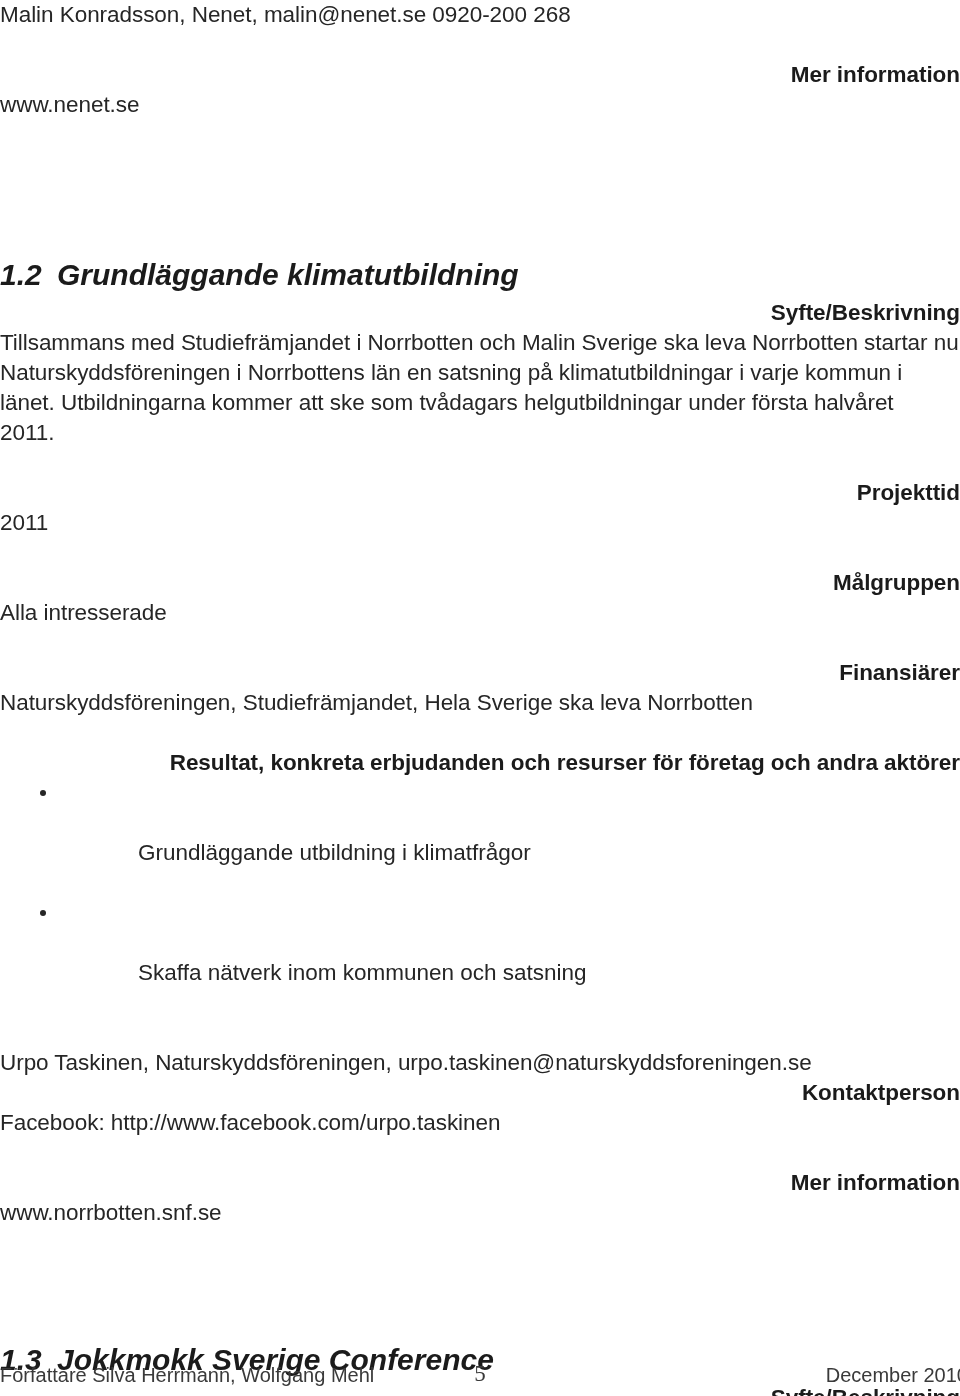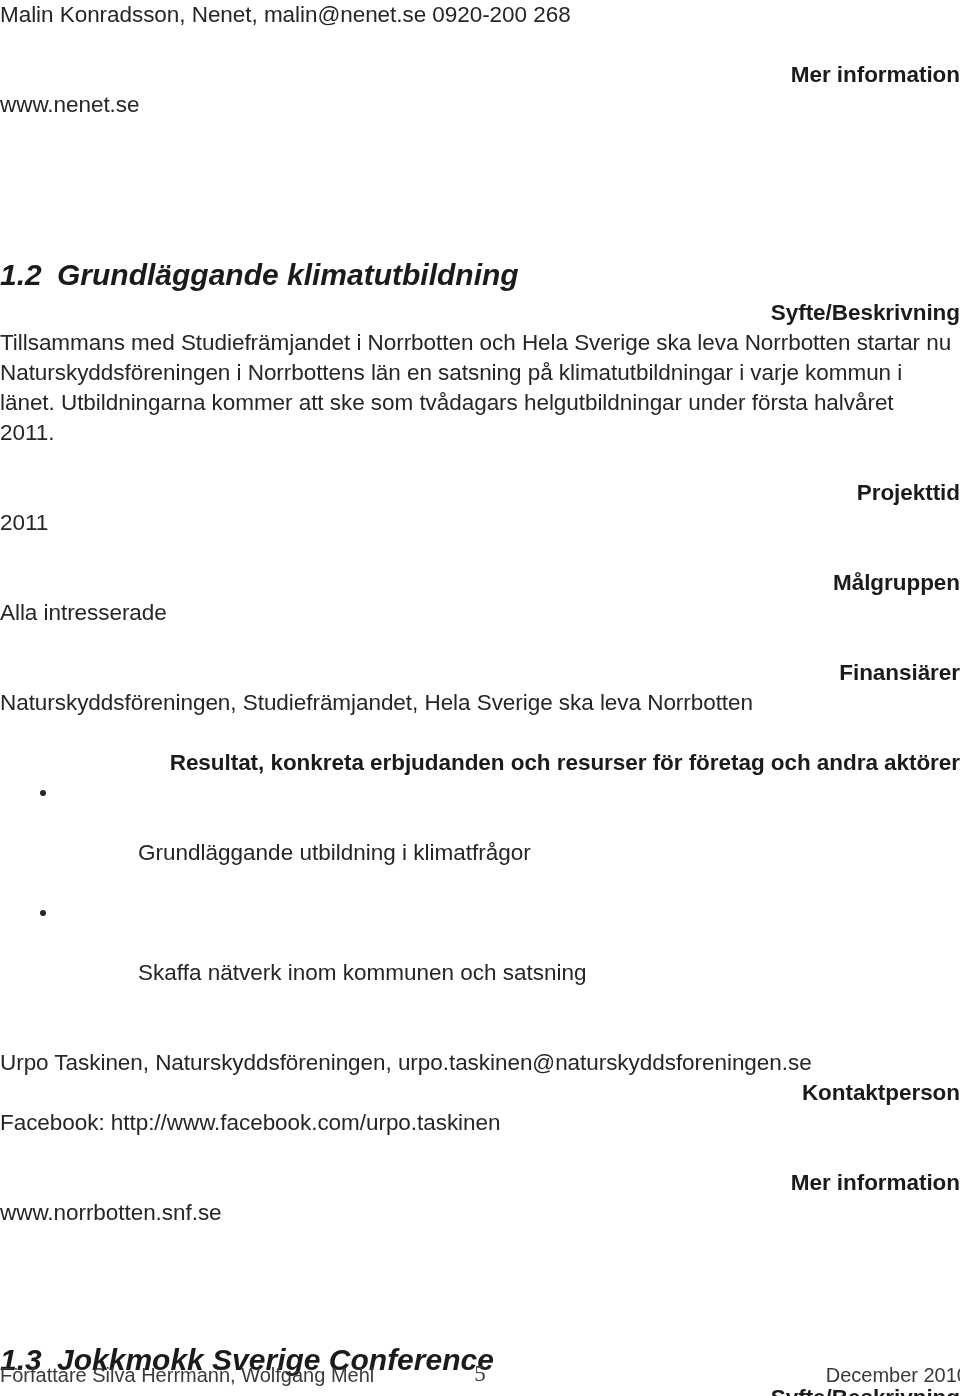--- a/index.html
+++ b/index.html
@@ -141,21 +141,21 @@
     <div class="spacer-30"></div>
     <div style="height:18px"></div>
 
     <div class="sec-heading">
       <span class="sec-num">1.2</span>
       <span class="sec-title">Grundläggande klimatutbildning</span>
     </div>
     <div style="height:6px"></div>
 
     <div class="line bold">Syfte/Beskrivning</div>
-    <div class="line">Tillsammans med Studiefrämjandet i Norrbotten och Hela Sverige ska leva Norrbotten startar nu</div>
+    <div class="line">Tillsammans med Studiefrämjandet i Norrbotten och Malin Sverige ska leva Norrbotten startar nu</div>
     <div class="line">Naturskyddsföreningen i Norrbottens län en satsning på klimatutbildningar i varje kommun i</div>
     <div class="line">länet. Utbildningarna kommer att ske som tvådagars helgutbildningar under första halvåret</div>
     <div class="line">2011.</div>
 
     <div class="spacer-30"></div>
     <div class="line bold">Projekttid</div>
     <div class="line">2011</div>
 
     <div class="spacer-30"></div>
     <div class="line bold">Målgruppen</div>

